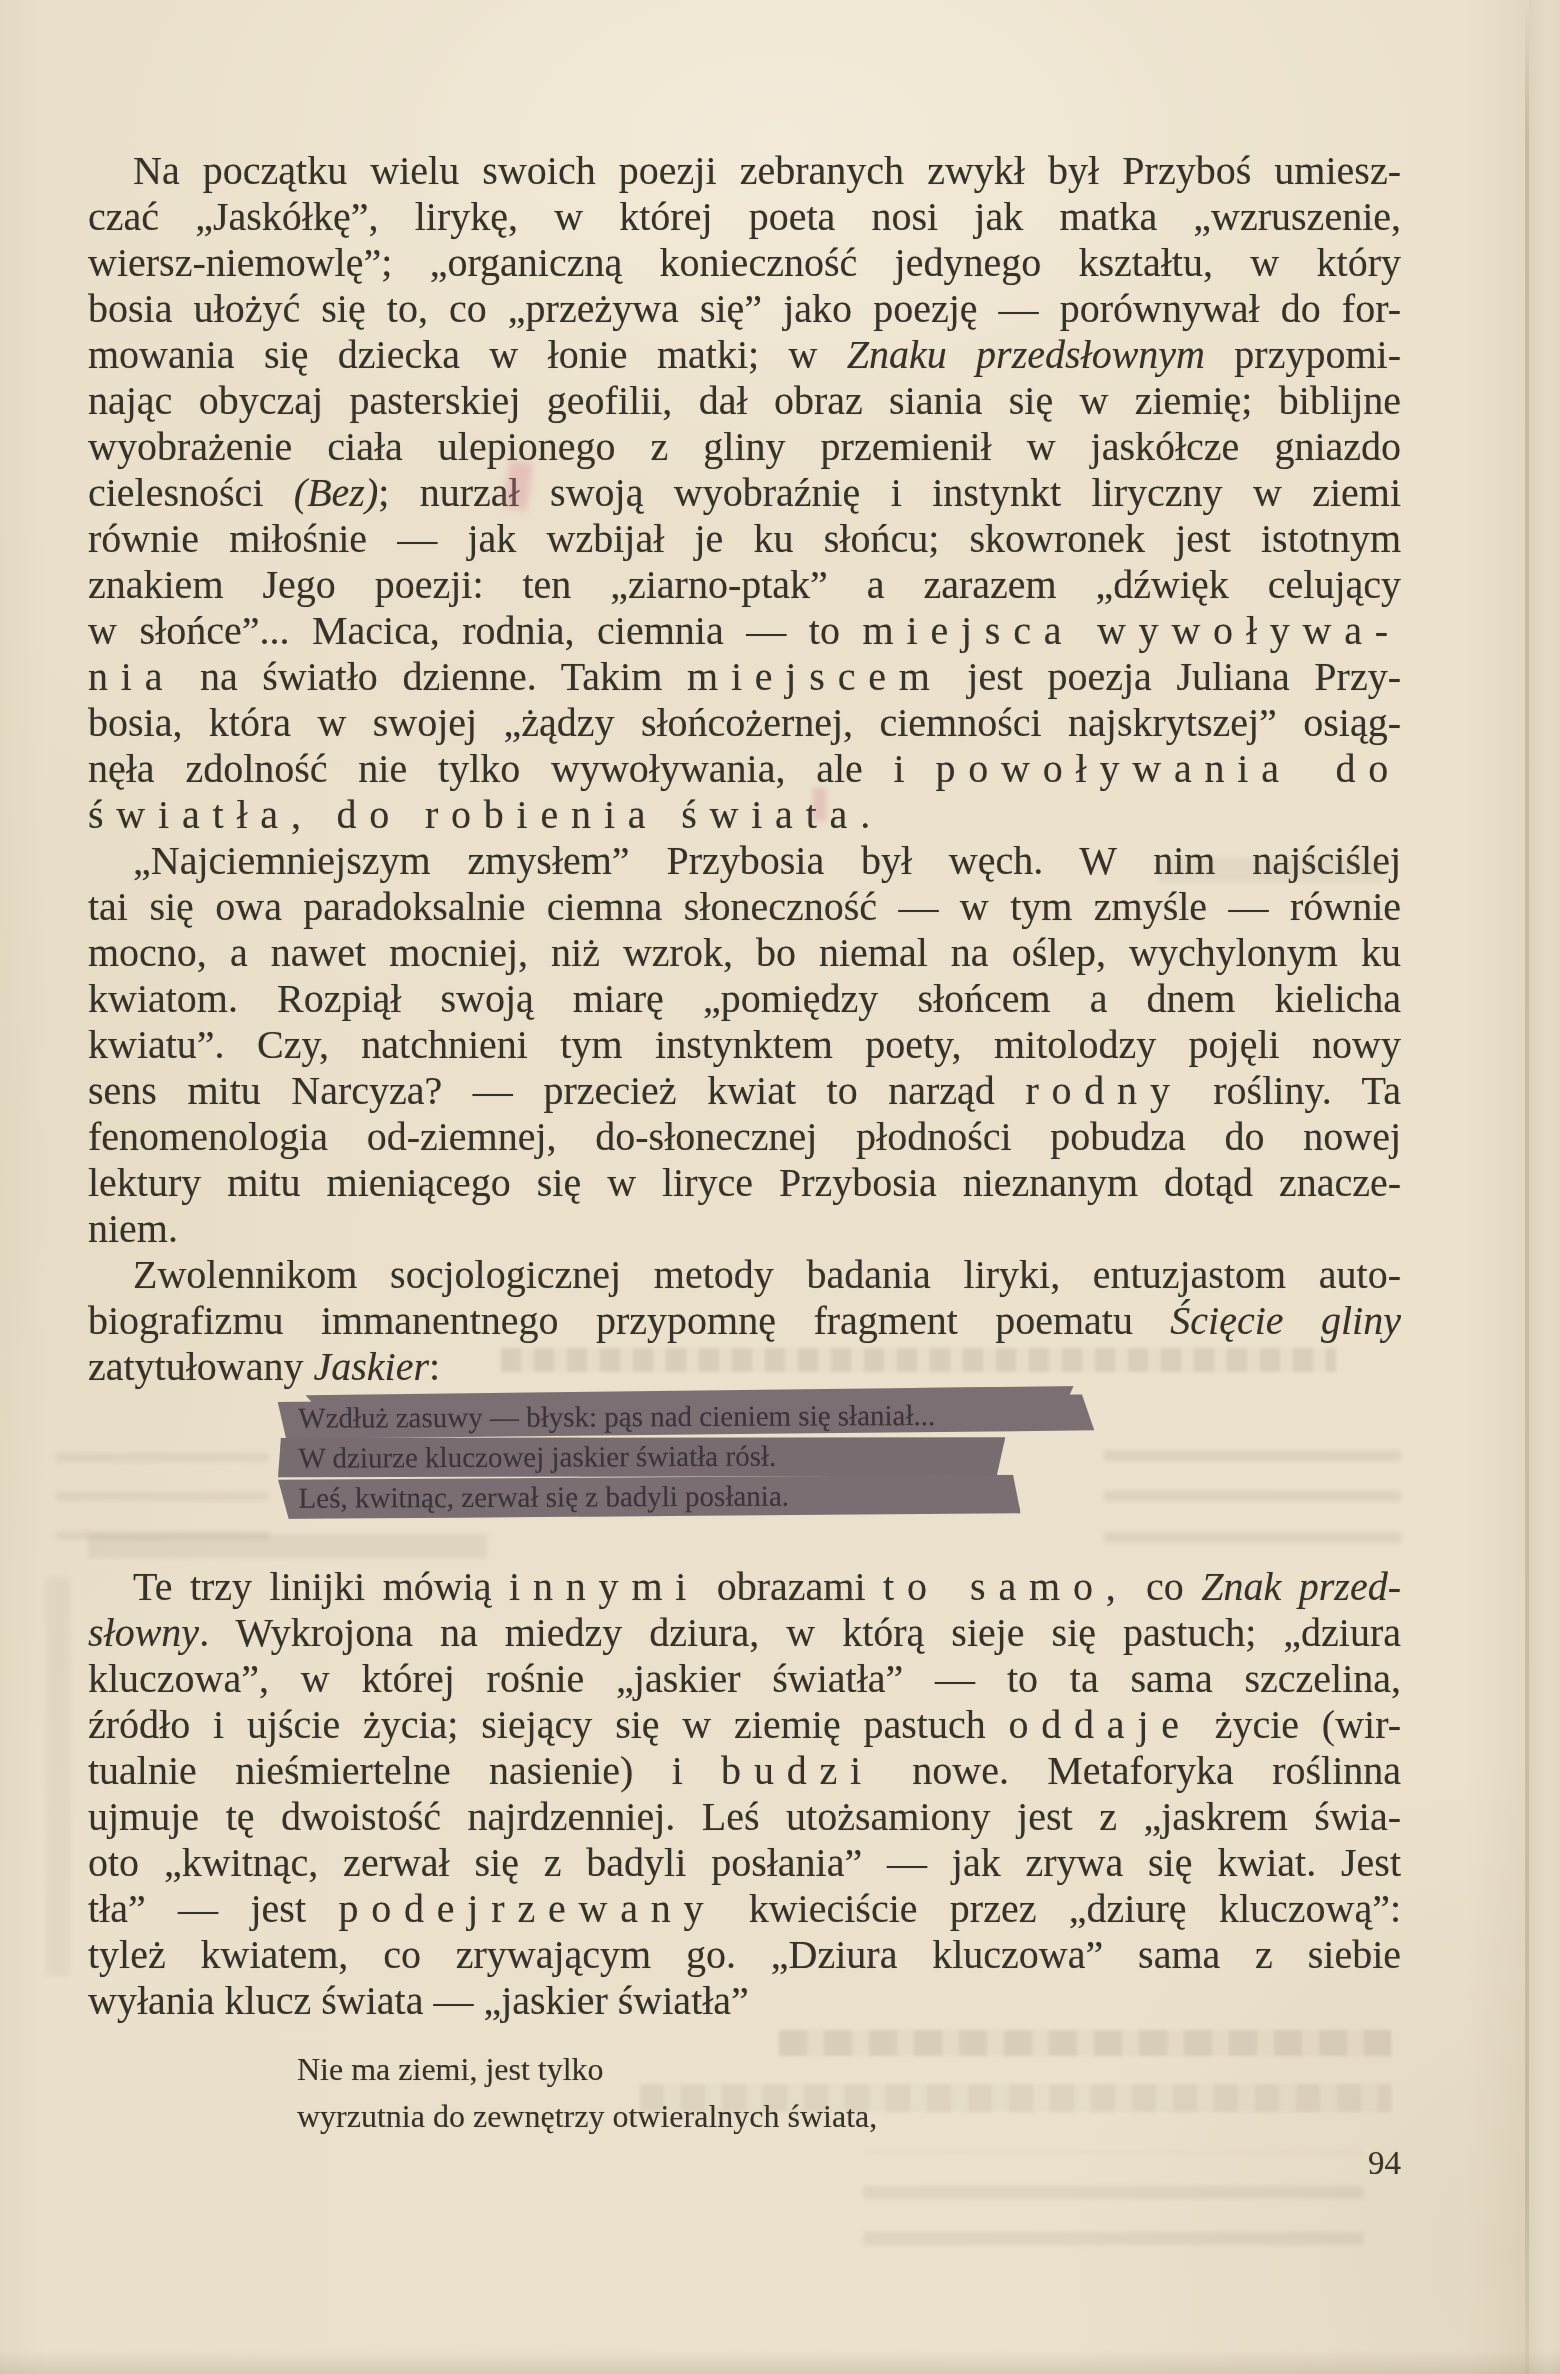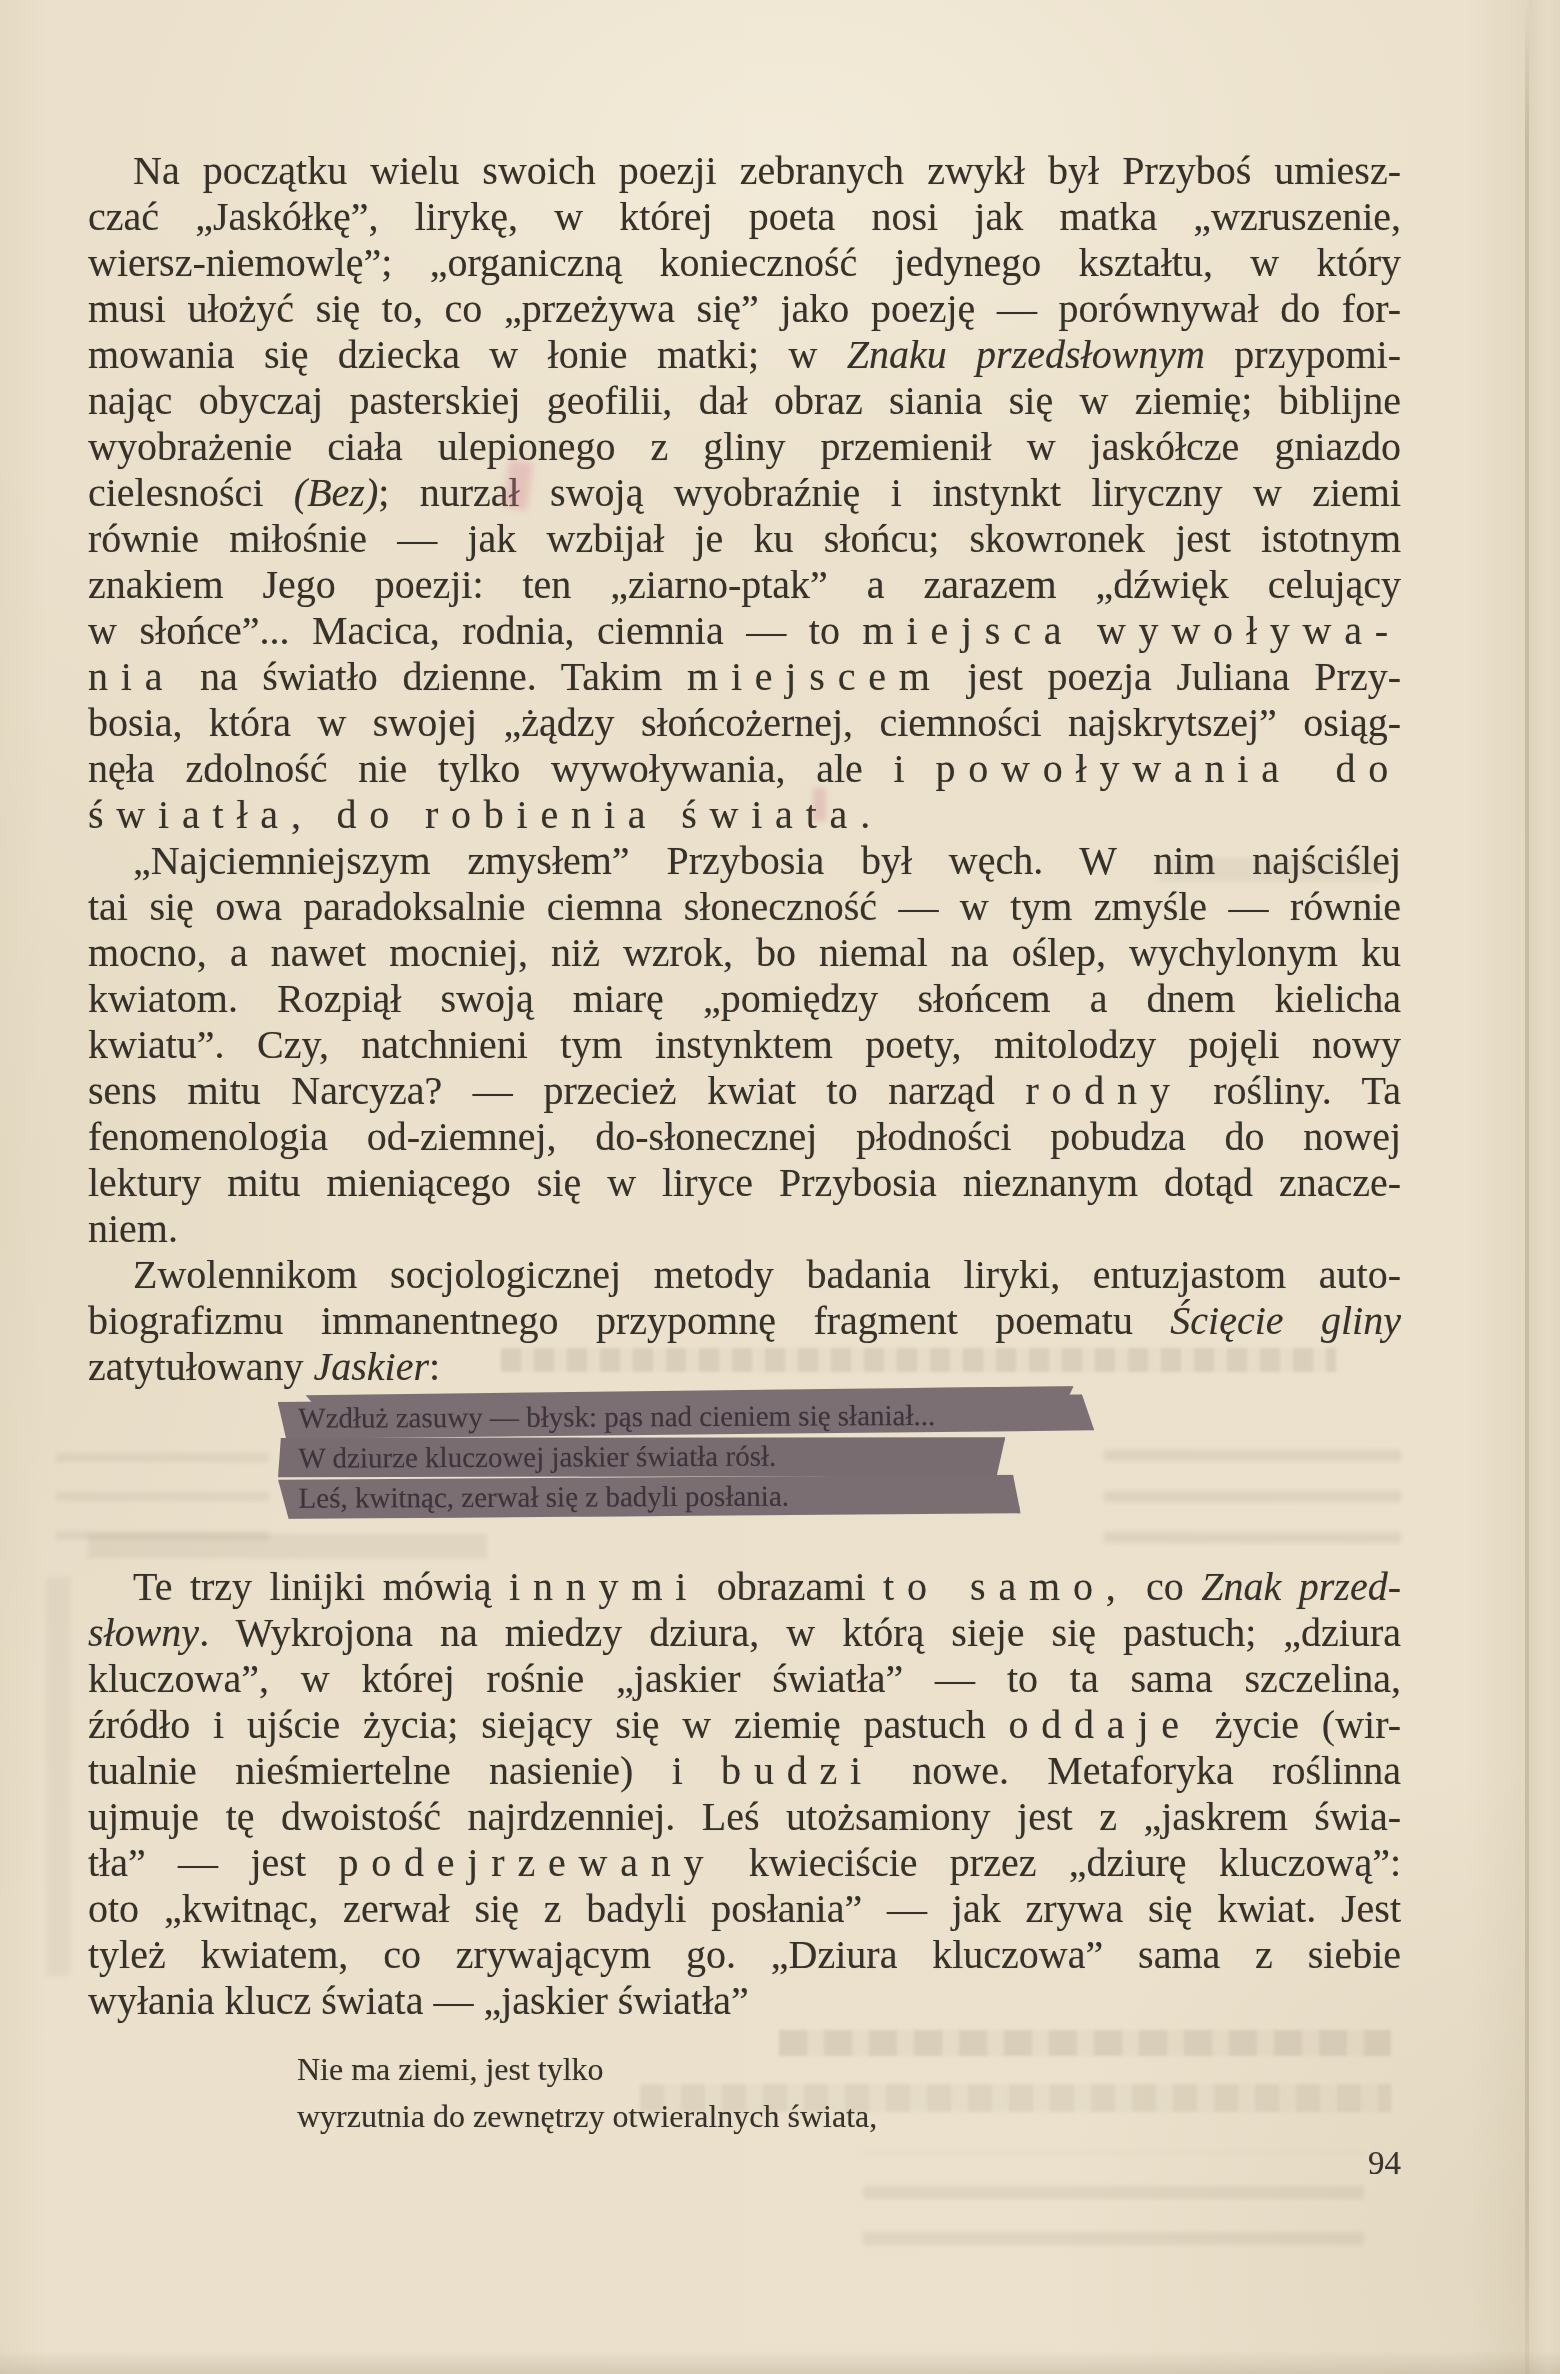--- a/index.html
+++ b/index.html
@@ -98,21 +98,21 @@
 </head>
 <body>
 
 <div class="page">
 
   <div class="text-column">
       <div class="block paragraph">
         <div class="line indent"><span>Na początku wielu swoich poezji zebranych zwykł był Przyboś umiesz-</span></div>
         <div class="line"><span>czać „Jaskółkę”, lirykę, w której poeta nosi jak matka „wzruszenie,</span></div>
         <div class="line"><span>wiersz-niemowlę”; „organiczną konieczność jedynego kształtu, w który</span></div>
-        <div class="line"><span>musi ułożyć się to, co „przeżywa się” jako poezję — porównywał do for-</span></div>
+        <div class="line"><span>bosia ułożyć się to, co „przeżywa się” jako poezję — porównywał do for-</span></div>
         <div class="line"><span>mowania się dziecka w łonie matki; w </span><span class="i">Znaku przedsłownym</span><span> przypomi-</span></div>
         <div class="line"><span>nając obyczaj pasterskiej geofilii, dał obraz siania się w ziemię; biblijne</span></div>
         <div class="line"><span>wyobrażenie ciała ulepionego z gliny przemienił w jaskółcze gniazdo</span></div>
         <div class="line"><span>cielesności </span><span class="i">(Bez)</span><span>; nurzał swoją wyobraźnię i instynkt liryczny w ziemi</span></div>
         <div class="line"><span>równie miłośnie — jak wzbijał je ku słońcu; skowronek jest istotnym</span></div>
         <div class="line"><span>znakiem Jego poezji: ten „ziarno-ptak” a zarazem „dźwięk celujący</span></div>
         <div class="line"><span>w słońce”... Macica, rodnia, ciemnia — to </span><span class="sp">miejsca</span><span> </span><span class="sp">wywoływa-</span></div>
         <div class="line"><span class="sp">nia</span><span> na światło dzienne. Takim </span><span class="sp">miejscem</span><span> jest poezja Juliana Przy-</span></div>
         <div class="line"><span>bosia, która w swojej „żądzy słońcożernej, ciemności najskrytszej” osiąg-</span></div>
         <div class="line"><span>nęła zdolność nie tylko wywoływania, ale i </span><span class="sp">powoływania do</span></div>
@@ -139,22 +139,22 @@
         <div class="line nojust"><span>W dziurze kluczowej jaskier światła rósł.</span></div>
         <div class="line nojust"><span>Leś, kwitnąc, zerwał się z badyli posłania.</span></div>
       </div>
       <div class="block paragraph" style="margin-top: 48px;">
         <div class="line indent"><span>Te trzy linijki mówią </span><span class="sp">innymi</span><span> obrazami </span><span class="sp">to samo,</span><span> co </span><span class="i">Znak przed-</span></div>
         <div class="line"><span class="i">słowny</span><span>. Wykrojona na miedzy dziura, w którą sieje się pastuch; „dziura</span></div>
         <div class="line"><span>kluczowa”, w której rośnie „jaskier światła” — to ta sama szczelina,</span></div>
         <div class="line"><span>źródło i ujście życia; siejący się w ziemię pastuch </span><span class="sp">oddaje</span><span> życie (wir-</span></div>
         <div class="line"><span>tualnie nieśmiertelne nasienie) i </span><span class="sp">budzi</span><span> nowe. Metaforyka roślinna</span></div>
         <div class="line"><span>ujmuje tę dwoistość najrdzenniej. Leś utożsamiony jest z „jaskrem świa-</span></div>
+        <div class="line"><span>oto „kwitnąc, zerwał się z badyli posłania” — jak zrywa się kwiat. Jest</span></div>
         <div class="line"><span>tła” — jest </span><span class="sp">podejrzewany</span><span> kwieciście przez „dziurę kluczową”:</span></div>
-        <div class="line"><span>oto „kwitnąc, zerwał się z badyli posłania” — jak zrywa się kwiat. Jest</span></div>
         <div class="line"><span>tyleż kwiatem, co zrywającym go. „Dziura kluczowa” sama z siebie</span></div>
         <div class="line nojust"><span>wyłania klucz świata — „jaskier światła”</span></div>
       </div>
       <div class="block quote">
         <div class="line nojust"><span>Nie ma ziemi, jest tylko</span></div>
         <div class="line nojust"><span>wyrzutnia do zewnętrzy otwieralnych świata,</span></div>
       </div>
     </div>
 
   <div class="page-number">94</div>

